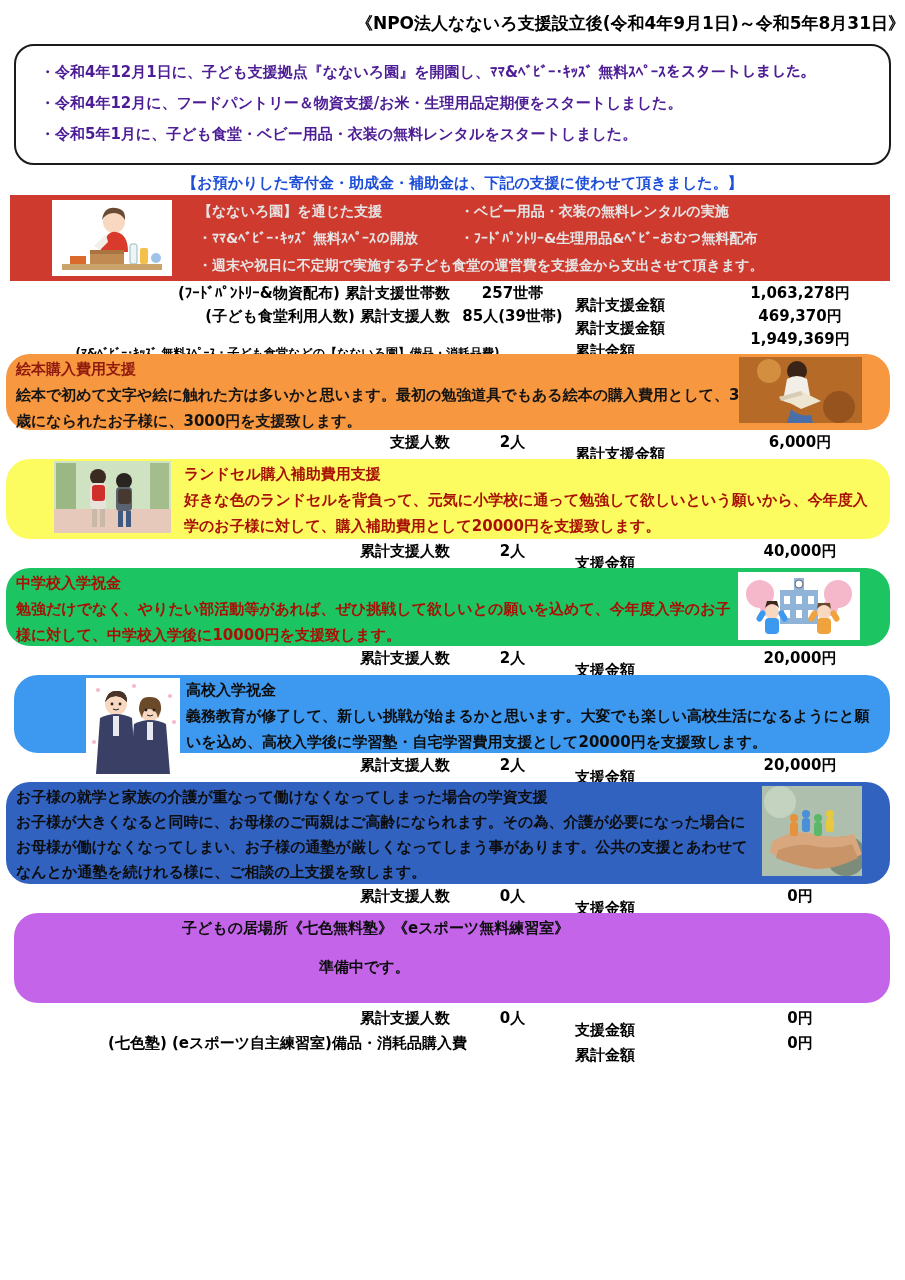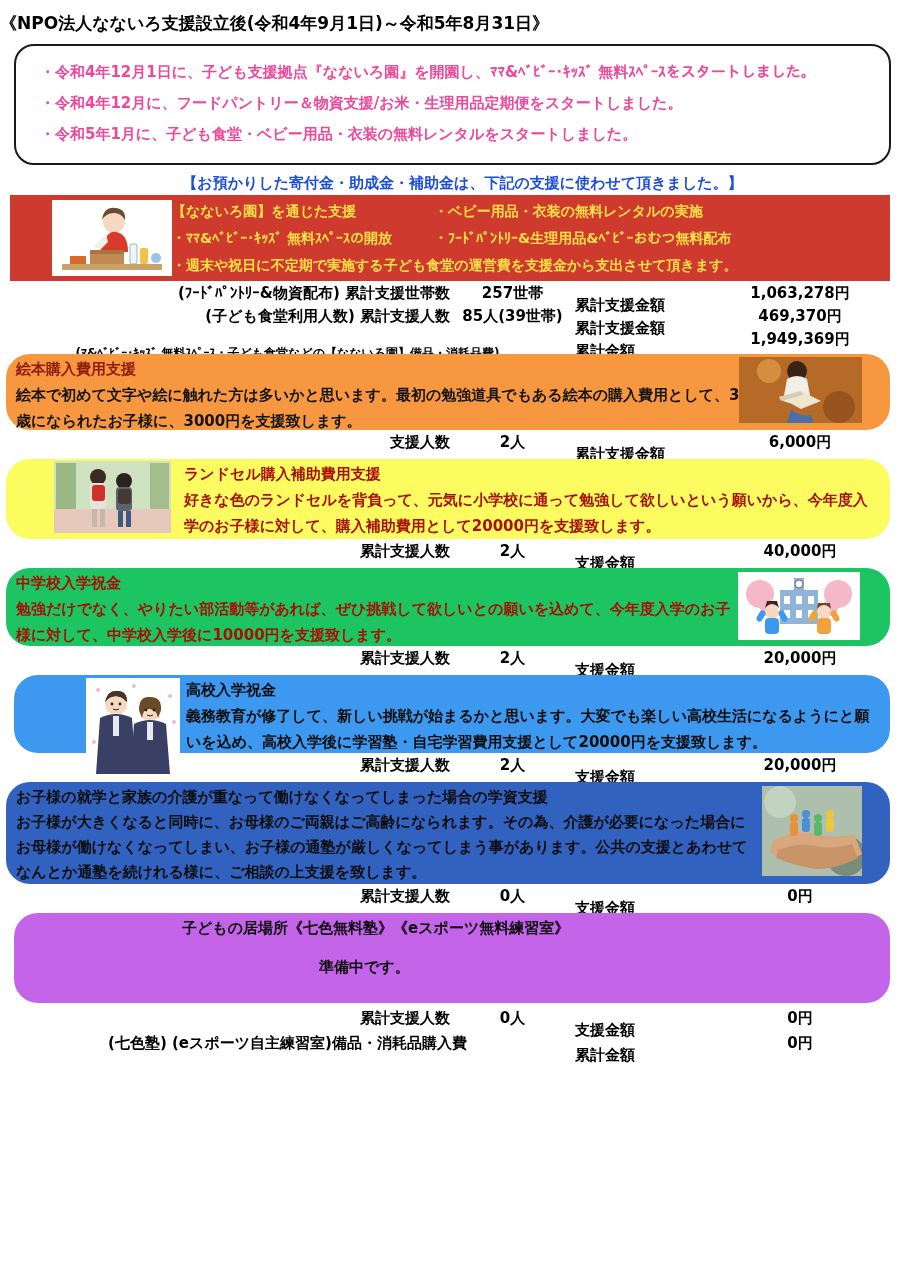--- a/index.html
+++ b/index.html
@@ -2,37 +2,37 @@
 <html><head>
 <meta charset="utf-8">
 <style>
   html,body{margin:0;padding:0;}
   body{
     width:905px;height:1280px;background:#ffffff;
     font-family:"DejaVu Sans","Liberation Sans",sans-serif;
     color:#111;position:relative;overflow:hidden;
   }
   .page-title{
-    margin-top:12px;text-align:left;font-size:17px;font-weight:bold;color:#000;
+    margin-top:12px;text-align:right;font-size:17px;font-weight:bold;color:#000;
   }
   .intro-box{
     margin:9px 14px 0 14px;border:2px solid #1a1a1a;border-radius:20px;
     padding:11px 20px 13px 24px;background:#fff;
   }
-  .intro-line{font-size:15px;font-weight:bold;line-height:31px;color:#ec4899;}
+  .intro-line{font-size:15px;font-weight:bold;line-height:31px;color:#4c1d95;}
   .donation-header{
     margin-top:9px;text-align:center;font-size:15px;font-weight:bold;color:#1d4ed8;padding-left:20px;
   }
   
   .nanairo-band{
     margin:2px 15px 0 10px;background:#cf3a2e;height:86px;
     display:flex;align-items:center;
   }
   .nanairo-img{margin-left:42px;width:120px;height:76px;background:#fff;flex:0 0 auto;}
-  .nanairo-text{margin-left:0;font-size:14px;font-weight:bold;color:#fde047;line-height:27px;white-space:nowrap;}
+  .nanairo-text{margin-left:26px;font-size:14px;font-weight:bold;color:#e5e5e5;line-height:27px;white-space:nowrap;}
   .nanairo-text .cell-l{display:inline-block;min-width:262px;}
   
   .stat-row{display:flex;align-items:center;height:22px;font-size:15px;font-weight:bold;color:#000;margin-top:1px;}
   .stat-row .c1{width:450px;text-align:right;white-space:nowrap;}
   .stat-row .c2{width:125px;text-align:center;}
   .stat-row .c3{width:135px;margin-top:24px;}
   .stat-row .c4{width:180px;text-align:center;}
   .stat-row.wide .c1{width:575px;text-align:center;}
   .stat-row.small .c1{font-size:12px;margin-top:29px;}
   

